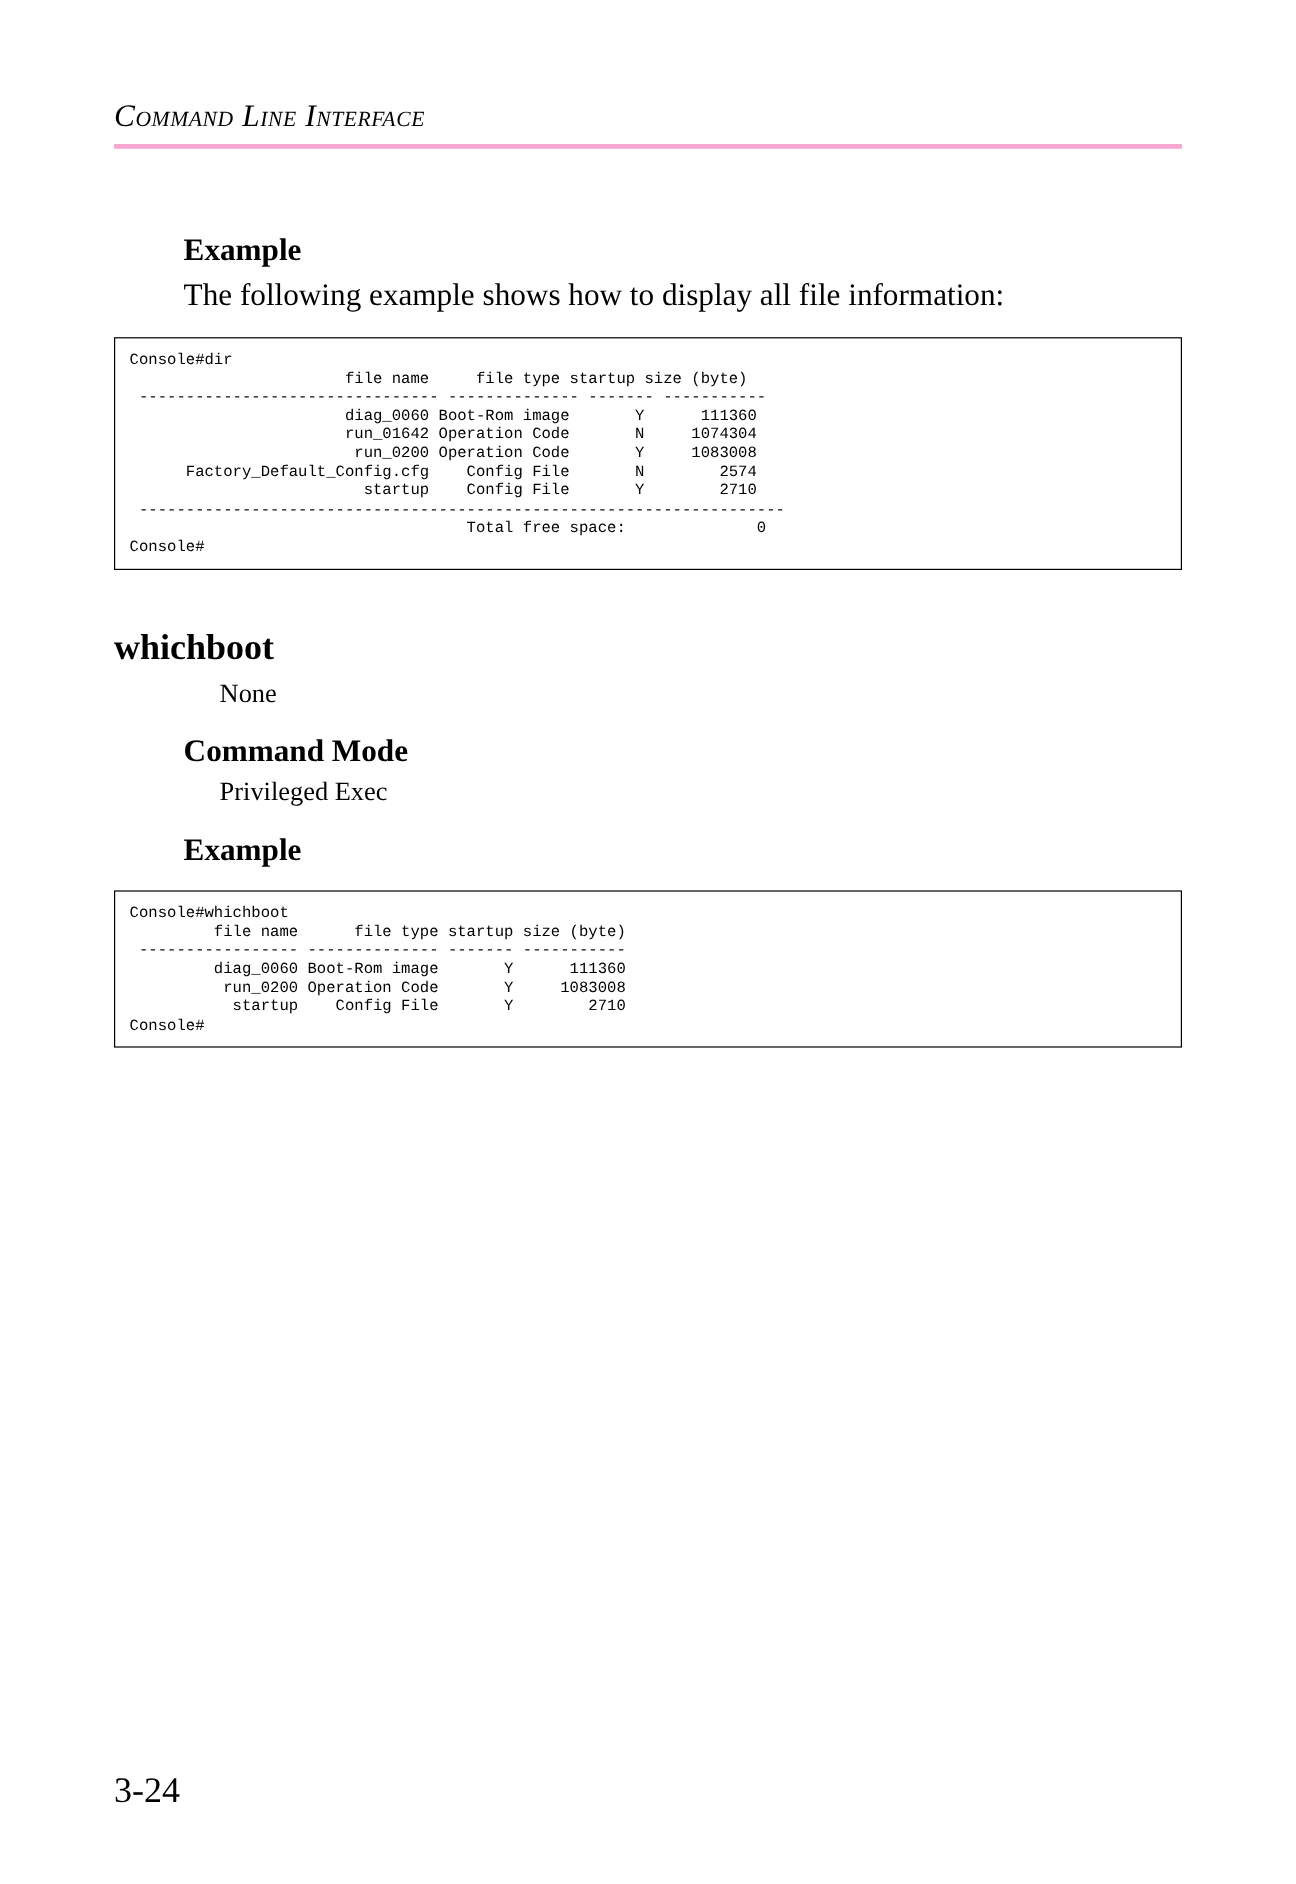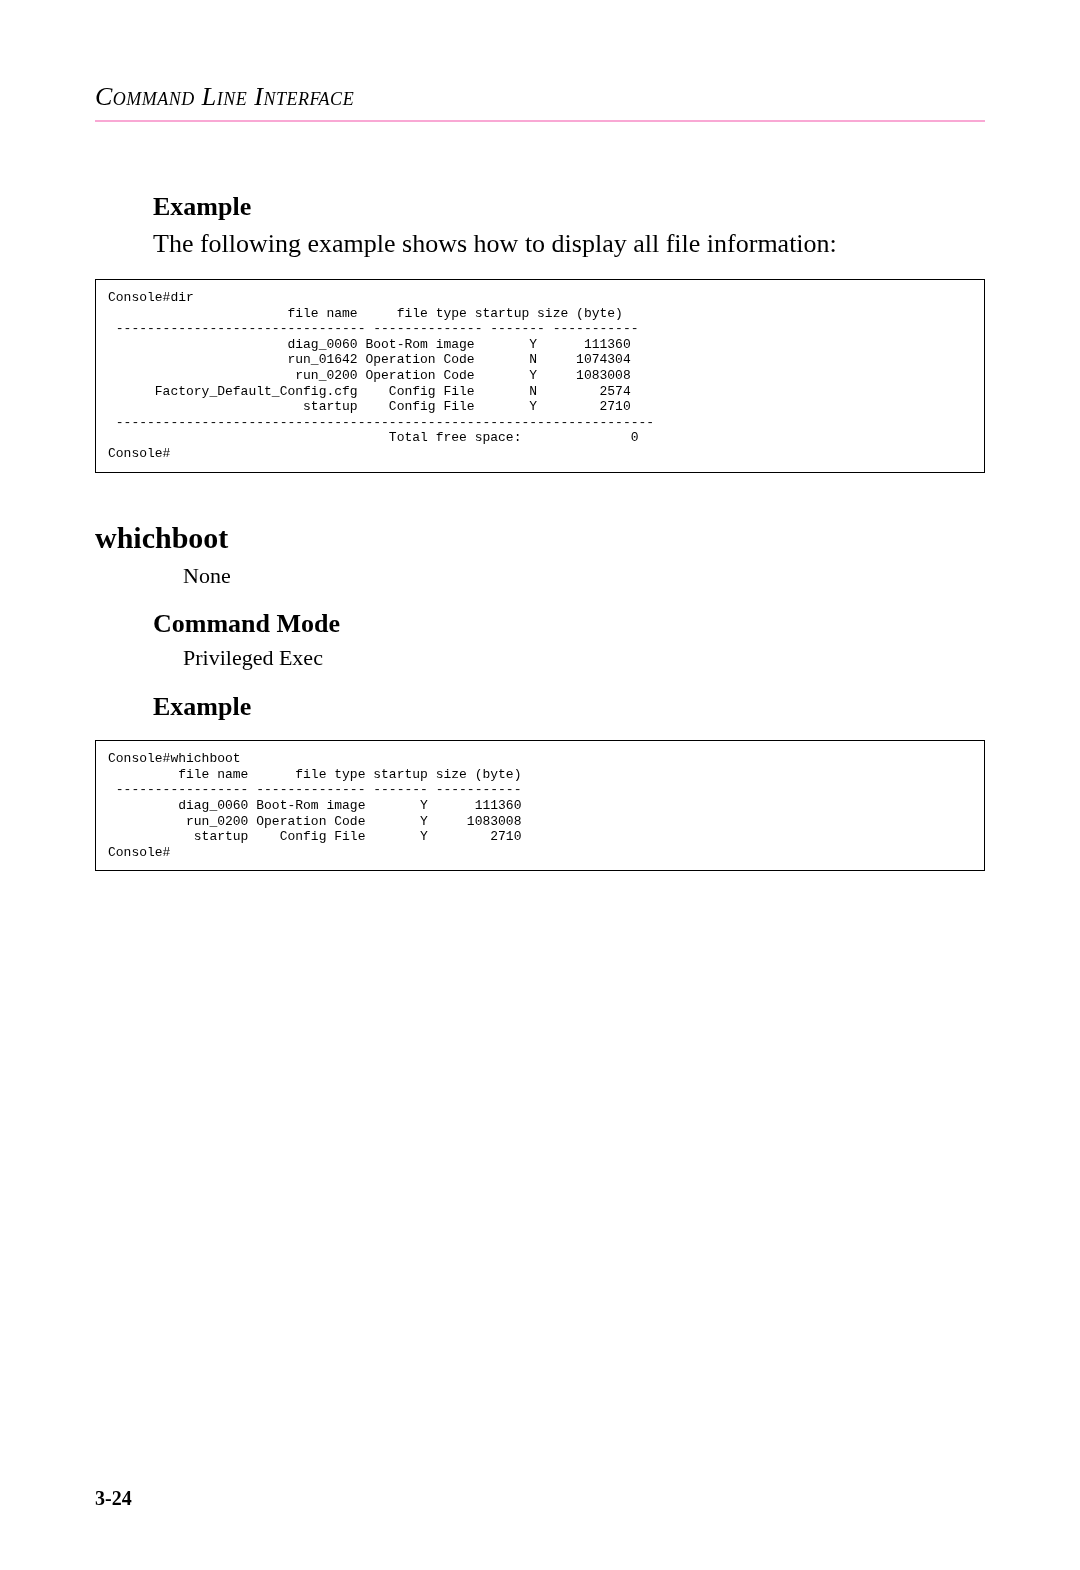--- a/index.html
+++ b/index.html
@@ -16,21 +16,21 @@
     box-sizing: border-box;
     padding: 82px 95px 60px 95px;
     font-family: Georgia, 'Times New Roman', serif;
     color: #000;
   }
   .header-line {
     font-style: italic;
     font-size: 26px;
     letter-spacing: 0.5px;
     padding-bottom: 8px;
-    border-bottom: 2px solid #f9a8d4;
+    border-bottom: 4px solid #f9a8d4;
     font-variant: small-caps;
   }
   .section {
     margin-left: 58px;
   }
   .sub-heading {
     font-weight: bold;
     font-size: 26px;
     font-family: Georgia, 'Times New Roman', serif;
     margin-top: 70px;
@@ -69,22 +69,21 @@
   .sub-heading2 {
     font-weight: bold;
     font-size: 26px;
     margin-top: 18px;
     margin-bottom: 2px;
   }
   .footer {
     position: absolute;
     left: 95px;
     bottom: 60px;
-    font-size: 20px;
-    font-weight: bold;
+    font-size: 30px;
   }
 </style>
 </head>
 <body>
 
 <div class="page">
 
   <div class="header-line">Command Line Interface</div>
 
   <div class="section">

